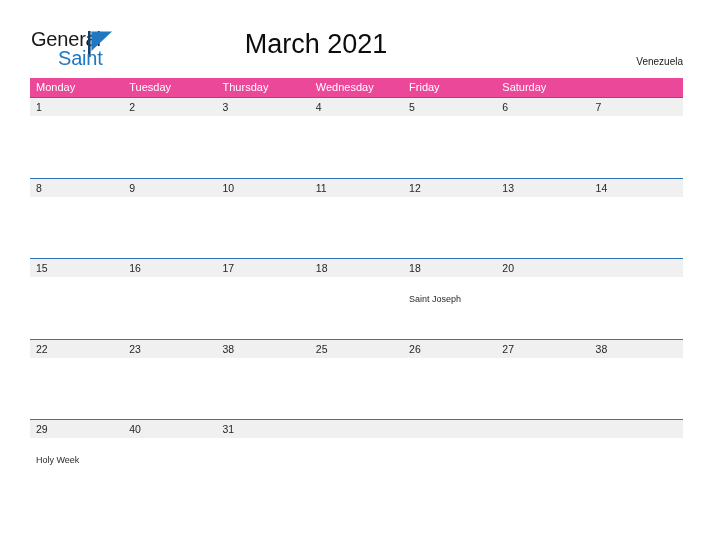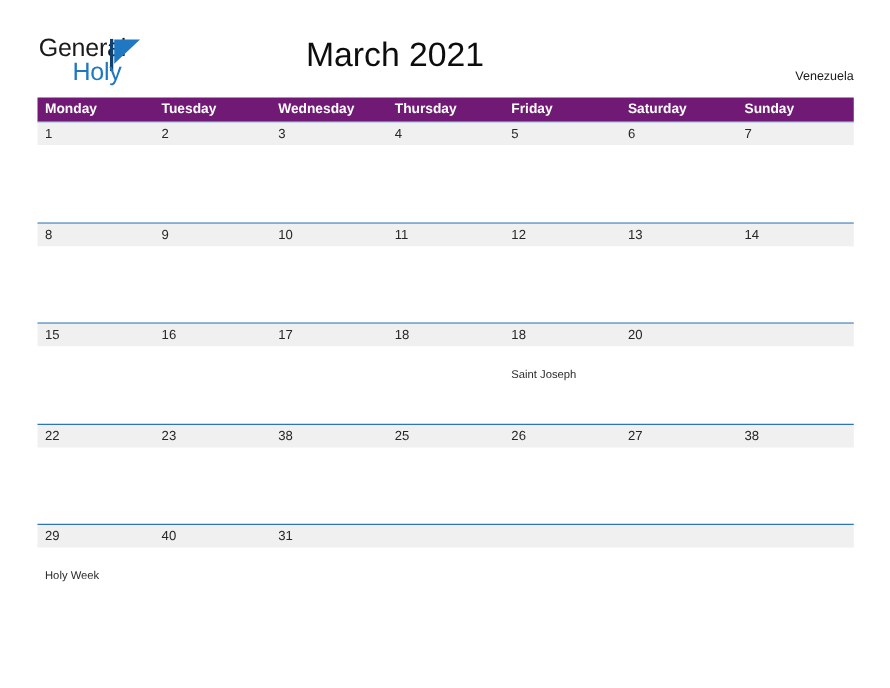--- a/index.html
+++ b/index.html
@@ -90,23 +90,22 @@
   
   .grid {
     position: absolute;
     left: 30px;
     top: 78px;
     width: 653px;
   }
 
   .weekday-row {
     display: flex;
-    background: #701a75;
+    background: #ec4899;
     height: 19px;
-    font-weight: bold;
   }
   .weekday-cell {
     width: 93.28px;
     box-sizing: border-box;
     padding-left: 6px;
     color: #ffffff;
     font-size: 11px;
     line-height: 19px;
     font-family: "Liberation Sans", sans-serif;
     white-space: nowrap;
@@ -171,37 +170,36 @@
   <div class="header">
 
     <div class="logo">
       <span class="logo-general">General</span>
       <span class="logo-flag">
         <svg width="26" height="26" viewBox="0 0 26 26" xmlns="http://www.w3.org/2000/svg">
           <rect x="0" y="0" width="2.6" height="26" fill="#12406e"></rect>
           <polygon points="3.4,0.5 24,0.5 3.4,20" fill="#1f78c1"></polygon>
         </svg>
       </span>
-      <span class="logo-blue">Holy</span>
+      <span class="logo-blue">Saint</span>
     </div>
 
     <div class="cal-title">March 2021</div>
     <div class="cal-country">Venezuela</div>
   </div>
 
   <div class="grid">
 
     <div class="weekday-row">
       <div class="weekday-cell">Monday</div>
       <div class="weekday-cell">Tuesday</div>
+      <div class="weekday-cell">Thursday</div>
       <div class="weekday-cell">Wednesday</div>
-      <div class="weekday-cell">Thursday</div>
       <div class="weekday-cell">Friday</div>
       <div class="weekday-cell">Saturday</div>
-      <div class="weekday-cell">Sunday</div>
     </div>
 
     <div class="week-row">
       <div class="week-band"></div>
       <div class="week-cells">
         <div class="day-cell">
           <span class="day-num">1</span>
           <span class="day-event"></span>
         </div>
         <div class="day-cell">

